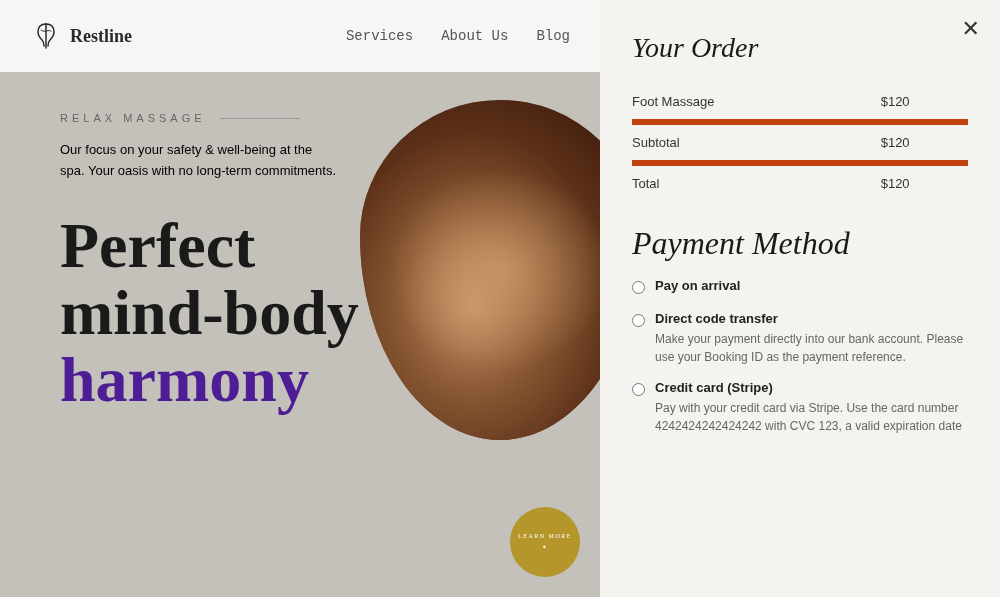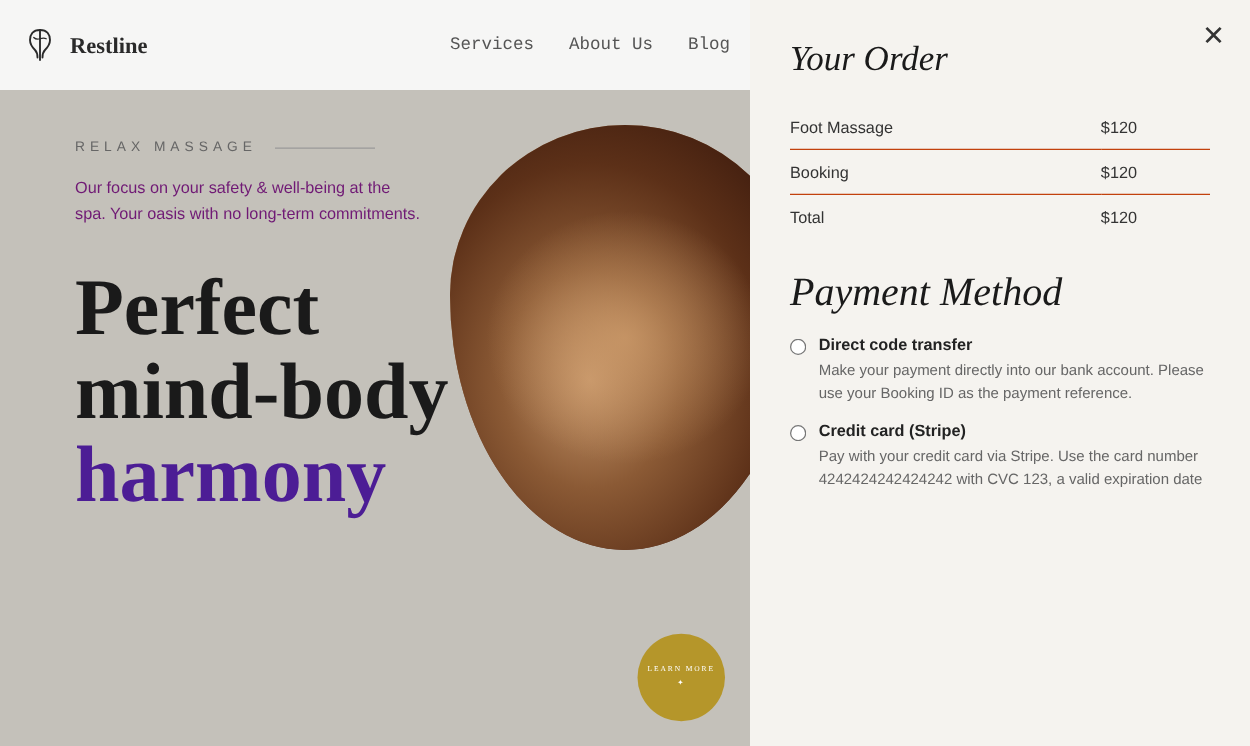--- a/index.html
+++ b/index.html
@@ -31,21 +31,21 @@
     }
 
     
     .bg-navbar {
       position: relative;
       z-index: 3;
       background: rgba(255,255,255,0.85);
       height: 72px;
       display: flex;
       align-items: center;
-      padding: 0 16px;
+      padding: 0 30px;
     }
 
     .bg-logo {
       display: flex;
       align-items: center;
       gap: 8px;
       font-size: 18px;
       font-weight: 600;
       color: #2a2a2a;
       font-family: Georgia, serif;
@@ -91,21 +91,21 @@
     .relax-label::after {
       content: '';
       flex: 1;
       height: 1px;
       background: #999;
       max-width: 80px;
     }
 
     .bg-desc {
       font-size: 13px;
-      color: #701a75;
+      color: #000000;
       font-family: Arial, sans-serif;
       line-height: 1.6;
       max-width: 280px;
       margin-bottom: 30px;
     }
 
     .bg-hero-title {
       font-size: 64px;
       line-height: 1.05;
       color: #1a1a1a;
@@ -213,21 +213,21 @@
       width: 100%;
       border-collapse: collapse;
       margin-bottom: 8px;
     }
 
     .order-row td {
       padding: 10px 0;
       font-size: 13px;
       font-family: Arial, sans-serif;
       color: #333;
-      border-bottom: 1px solid #c2410c;
+      border-bottom: 6px solid #c2410c;
     }
 
     .order-row td:last-child {
     }
 
     .order-row.total td {
       font-weight: 500;
       border-bottom: none;
     }
 
@@ -356,34 +356,40 @@
 
   <h2 class="section-title">Your Order</h2>
 
   <table class="order-table">
     <tbody>
       <tr class="order-row">
         <td>Foot Massage</td>
         <td>$120</td>
       </tr>
       <tr class="order-row">
-        <td>Booking</td>
+        <td>Subtotal</td>
         <td>$120</td>
       </tr>
       <tr class="order-row total">
         <td>Total</td>
         <td>$120</td>
       </tr>
     </tbody>
   </table>
 
 
   <div class="payment-section">
     <h2 class="payment-title">Payment Method</h2>
 
+    <div class="payment-option">
+      <input type="radio" name="payment" id="pay-arrival" style="">
+      <div class="payment-option-content">
+        <div class="payment-option-label">Pay on arrival</div>
+      </div>
+    </div>
 
     <div class="payment-option">
       <input type="radio" name="payment" id="bank-transfer" style="">
       <div class="payment-option-content">
         <div class="payment-option-label">Direct code transfer</div>
         <div class="payment-option-desc">Make your payment directly into our bank account. Please use your Booking ID as the payment reference.</div>
       </div>
     </div>
 
     <div class="payment-option">

